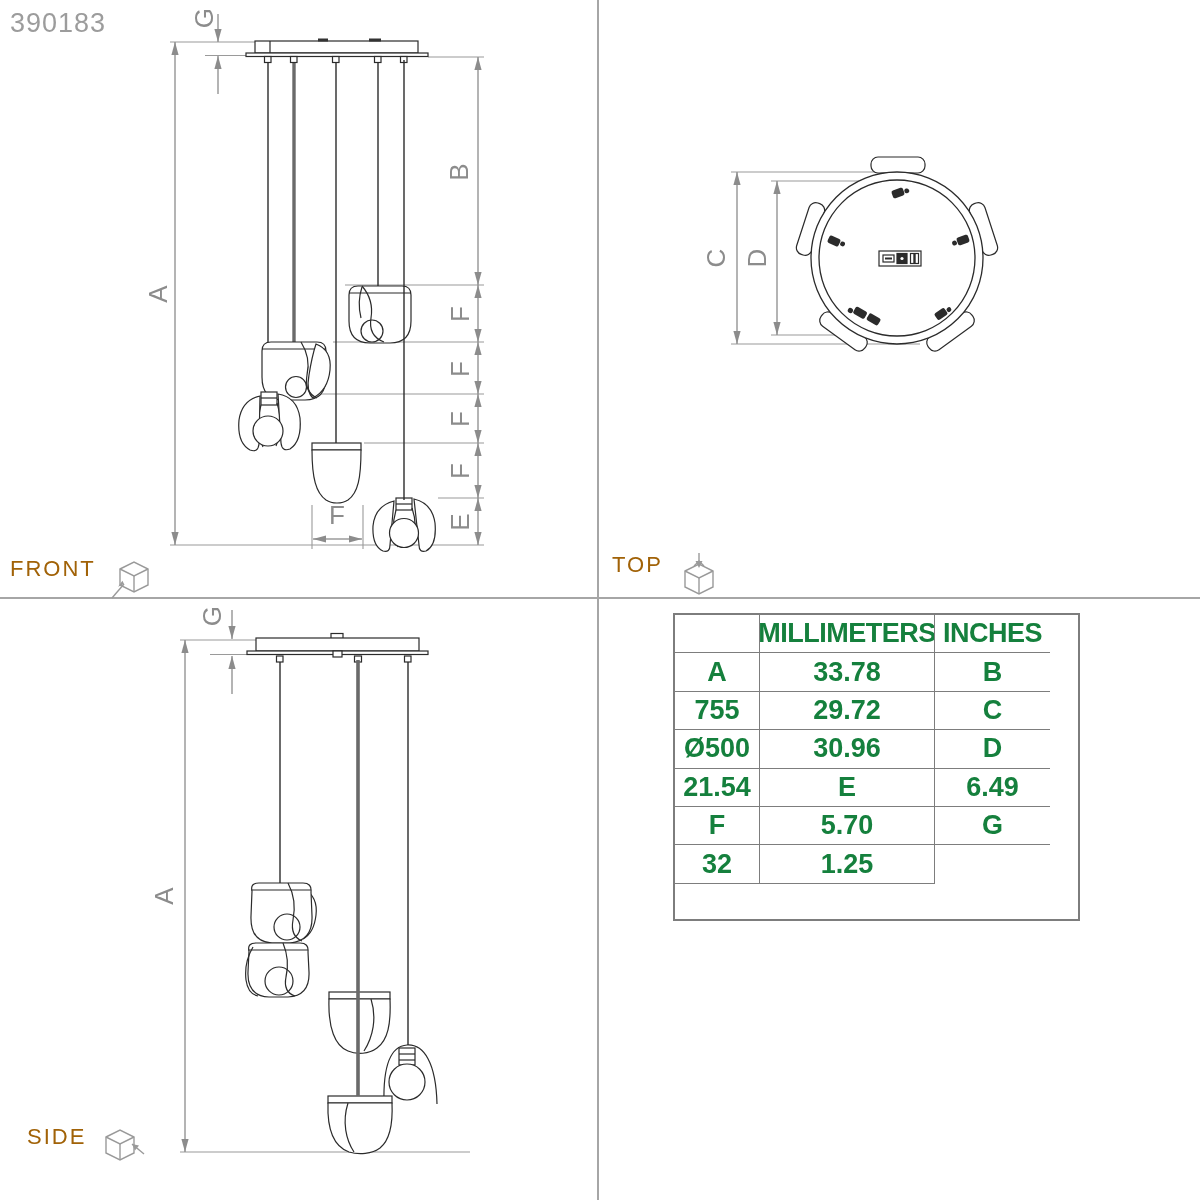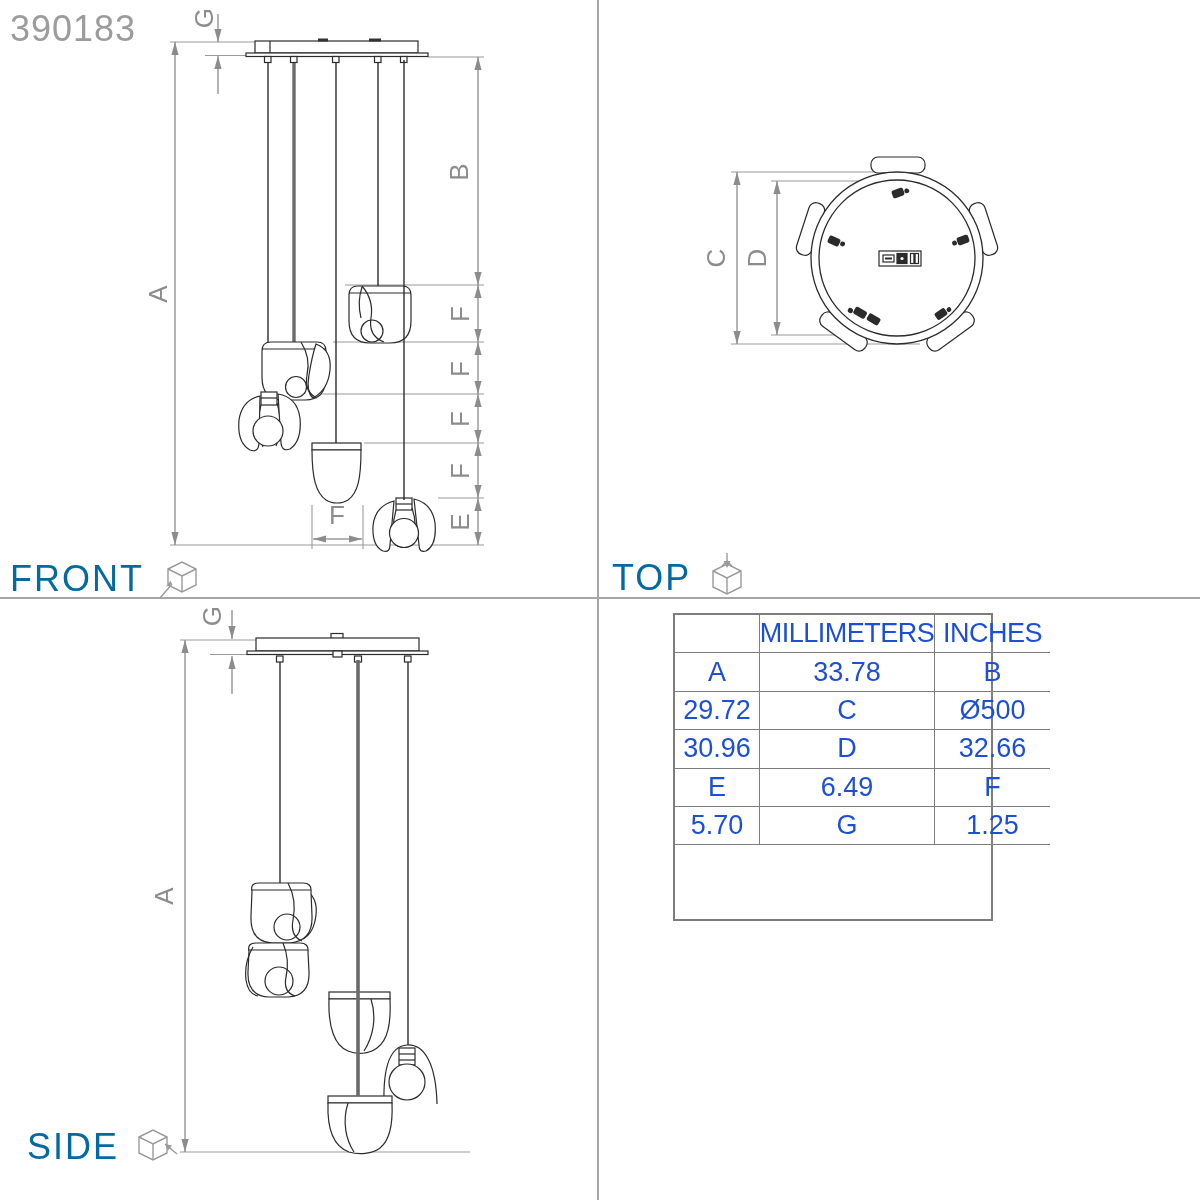--- a/index.html
+++ b/index.html
@@ -4,38 +4,38 @@
 <style>
   html,body{margin:0;padding:0;}
   body{
     width:1200px;height:1200px;position:relative;background:#ffffff;
     font-family:"Liberation Sans", sans-serif;overflow:hidden;
   }
   .divider{position:absolute;background:#a6a6a6;}
   #divider-v{left:597px;top:0;width:2px;height:1200px;}
   #divider-h{left:0;top:597px;width:1200px;height:2px;}
   .product-code{
-    position:absolute;left:10px;top:8px;font-size:36px;color:#9c9c9c;letter-spacing:1px;
+    position:absolute;left:10px;top:8px;font-size:27px;color:#9c9c9c;letter-spacing:1px;
   }
   .viewlabel{
-    position:absolute;display:flex;align-items:center;gap:14px;
-    color:#0369a1;font-size:36px;letter-spacing:2px;
+    position:absolute;display:flex;gap:14px;
+    color:#a16207;font-size:22px;letter-spacing:2px;
   }
   #label-front{left:10px;top:556px;}
   #label-top{left:612px;top:552px;}
   #label-side{left:27px;top:1124px;}
   .drawing{position:absolute;}
   #svg-front{left:0;top:0;}
   #svg-top{left:600px;top:0;}
   #svg-side{left:0;top:600px;}
   .spec-table{
-    position:absolute;left:673px;top:613px;width:320px;height:308px;
+    position:absolute;left:673px;top:613px;width:407px;height:308px;
     display:grid;grid-template-columns:85px 175px 115px;grid-auto-rows:38.4px;
     border:2px solid #7d7d7d;box-sizing:border-box;
-    font-size:27px;color:#1d4ed8;background:#fff;
+    font-size:27px;color:#15803d;background:#fff;font-weight:bold;
   }
   .spec-table>div{
     border-right:1.6px solid #7d7d7d;border-bottom:1.6px solid #7d7d7d;
     display:flex;align-items:center;justify-content:center;white-space:nowrap;
     overflow:hidden;
   }
   .spec-table>div:nth-child(3n){border-right:none;text-align:center;}
   .spec-table>div:nth-child(n+22){border-bottom:none;}
   .spec-table .hdr{letter-spacing:-0.5px;}
   svg text{font-family:"Liberation Sans", sans-serif;fill:#8c8c8c;font-size:26px;}
@@ -365,30 +365,32 @@
 
 <div class="spec-table">
   <div class="hdr"></div>
   <div class="hdr">MILLIMETERS</div>
   <div class="hdr">INCHES</div>
 
   <div>A</div>
   <div>33.78</div>
 
   <div>B</div>
+  <div>755</div>
   <div>29.72</div>
 
   <div>C</div>
   <div>Ø500</div>
   <div>30.96</div>
 
   <div>D</div>
-  <div>32.66</div>
+  <div>21.54</div>
 
   <div>E</div>
   <div>6.49</div>
 
   <div>F</div>
   <div>5.70</div>
 
   <div>G</div>
+  <div>32</div>
   <div>1.25</div>
 </div>
 
 </body></html>

